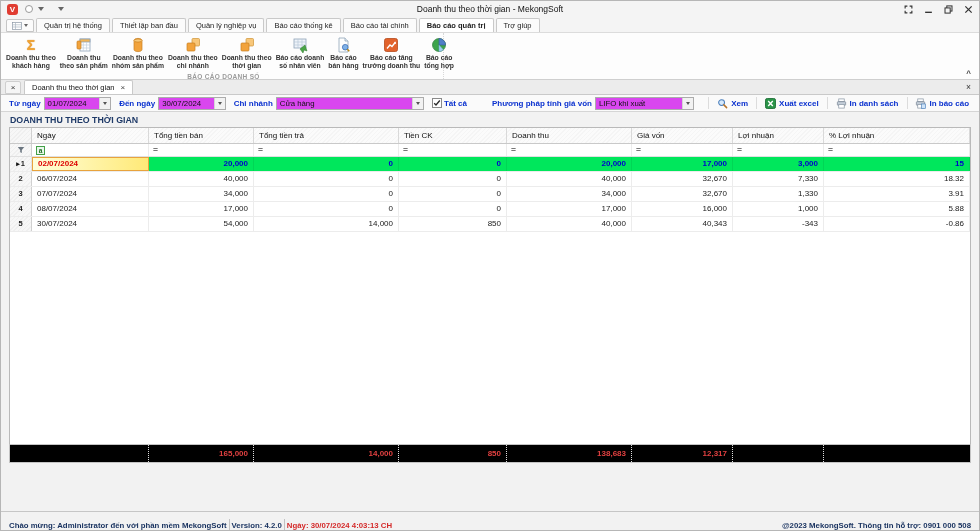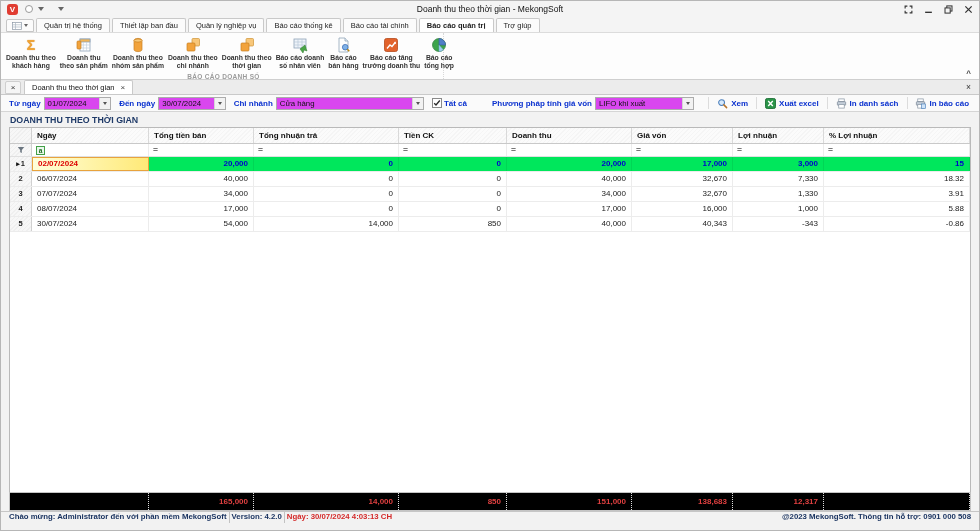--- a/index.html
+++ b/index.html
@@ -53,41 +53,41 @@
   .checkbox { width:10px; height:10px; border:1px solid #8a8a8a; background:#fff; display:flex; align-items:center; justify-content:center; margin-right:2px; }
   .actbtn { display:flex; align-items:center; gap:3px; font-size:8px; font-weight:bold; color:#0a31cf; white-space:nowrap; padding:0 2px; }
   .vsep { width:1px; height:12px; background:#dcdcdc; margin:0 6px; }
 
   
   .gridwrap { flex:1; margin:0 8px; display:flex; flex-direction:column; min-height:0; background:transparent; }
   .grid-title { font-size:8.8px; font-weight:bold; color:#1f3a68; padding:3px 1px 2px 1px; }
   .grid-box { flex:1; min-height:0; border:1px solid #b9b9b9; border-bottom:none; background:#fff; display:flex; flex-direction:column; }
   .cols { display:grid; grid-template-columns:22px 117px 105px 145px 108px 125px 101px 91px 1fr; }
   .head { height:16px; flex:0 0 16px; border-bottom:1px solid #c9c9c9; background:#fbfbfb; background-image:repeating-linear-gradient(135deg, rgba(0,0,0,0.025) 0 1px, transparent 1px 3px); }
-  .hc { font-size:8px; font-weight:bold; color:#111; line-height:15px; padding:0 5px; border-right:1px solid #d9d9d9; white-space:nowrap; overflow:hidden; }
+  .hc { font-size:8px; font-weight:normal; color:#111; line-height:15px; padding:0 5px; border-right:1px solid #d9d9d9; white-space:nowrap; overflow:hidden; }
   .frow { height:13px; flex:0 0 13px; border-bottom:1px solid #e0e0e0; background:#fff; }
   .fc { border-right:1px solid #ececec; display:flex; align-items:center; padding:0 4px; }
   .fc.eq { font-size:8.5px; font-weight:bold; color:#777; line-height:12px; }
   .afbox { width:9px; height:9px; border:1px solid #43a047; background:#eaf7ec; font-size:6.5px; font-weight:bold; color:#1a6b1f; display:flex; align-items:center; justify-content:center; }
   .drow { height:15px; flex:0 0 15px; border-bottom:1px solid #ececec; background:#fff; }
   .dc { font-size:8px; line-height:14px; padding:0 5px; border-right:1px solid #ececec; white-space:nowrap; overflow:hidden; }
   .dc.num { text-align:right; }
   .ind { background:#f7f7f7; background-image:repeating-linear-gradient(135deg, rgba(0,0,0,0.03) 0 1px, transparent 1px 3px); border-right:1px solid #d0d0d0; font-size:7.5px; font-weight:bold; color:#222; text-align:center; padding:0 2px; display:flex; align-items:center; justify-content:center; gap:1px; }
   .mk { font-size:7px; color:#111; }
   .drow.sel .dc { background:#00e75c; color:#0000cd; font-weight:bold; border-right:1px solid rgba(0,0,0,0.07); }
   .drow.sel .dc.date { background:linear-gradient(90deg,#ffffda,#ffe977); border:1px solid #e8a33d; color:#dd0000; line-height:12px; }
   .drow.sel .ind { background:#f7f7f7; background-image:repeating-linear-gradient(135deg, rgba(0,0,0,0.03) 0 1px, transparent 1px 3px); color:#222; }
   .grid-empty { flex:1; background:#fff; }
   .gfoot { height:19px; flex:0 0 19px; border:1px solid #c4c4c4; background:#000000; }
   .tc { font-size:8px; font-weight:bold; color:#e04040; text-align:right; line-height:17px; padding:0 5px; border-right:1px dotted #dcdcdc; white-space:nowrap; }
   .tc.span2 { grid-column:1 / 3; }
   .tc.empty { background-image:repeating-linear-gradient(135deg, rgba(0,0,0,0.05) 0 1px, transparent 1px 3px); }
 
   
-  .statusbar { height:19px; flex:0 0 19px; border-top:1px solid #c6c6c6; background:#f2f2f2; display:flex; align-items:flex-start; padding:0 8px; gap:2px; }
+  .statusbar { height:19px; flex:0 0 19px; border-top:1px solid #c6c6c6; background:#f2f2f2; display:flex; align-items:flex-end; padding:0 8px; gap:2px;margin-top:48px; }
   .st-navy { font-size:7.8px; font-weight:bold; color:#16305e; white-space:nowrap; }
   .st-red { font-size:7.8px; font-weight:bold; color:#d42a2a; white-space:nowrap; }
   .st-sep { width:1px; height:11px; background:#c2c2c2; }
   .st-right { margin-left:auto; }
 </style>
 </head>
 <body>
 
 <div class="window">
 
@@ -315,21 +315,21 @@
   </div>
 
   <div class="gridwrap">
     <div class="grid-title">DOANH THU THEO THỜI GIAN</div>
 
     <div class="grid-box">
       <div class="cols head">
         <div class="hc ind"></div>
         <div class="hc">Ngày</div>
         <div class="hc">Tổng tiền bán</div>
-        <div class="hc">Tổng nhuận trả</div>
+        <div class="hc">Tổng tiền trả</div>
         <div class="hc">Tiền CK</div>
         <div class="hc">Doanh thu</div>
         <div class="hc">Giá vốn</div>
         <div class="hc">Lợi nhuận</div>
         <div class="hc">% Lợi nhuận</div>
       </div>
 
       <div class="cols frow">
         <div class="fc ind">
             <svg width="8" height="8" viewBox="0 0 8 8">
@@ -420,21 +420,20 @@
       </div>
 
       <div class="grid-empty"></div>
     </div>
 
     <div class="cols gfoot">
       <div class="tc span2 empty"></div>
       <div class="tc">165,000</div>
       <div class="tc">14,000</div>
       <div class="tc">850</div>
-      <div class="tc">151,000</div>
       <div class="tc">138,683</div>
       <div class="tc">12,317</div>
       <div class="tc empty"></div>
     </div>
   </div>
 
   <div class="statusbar hatch">
     <span class="st-navy">Chào mừng: Administrator đến với phần mềm MekongSoft</span>
     <span class="st-sep"></span>
     <span class="st-navy">Version: 4.2.0</span>

